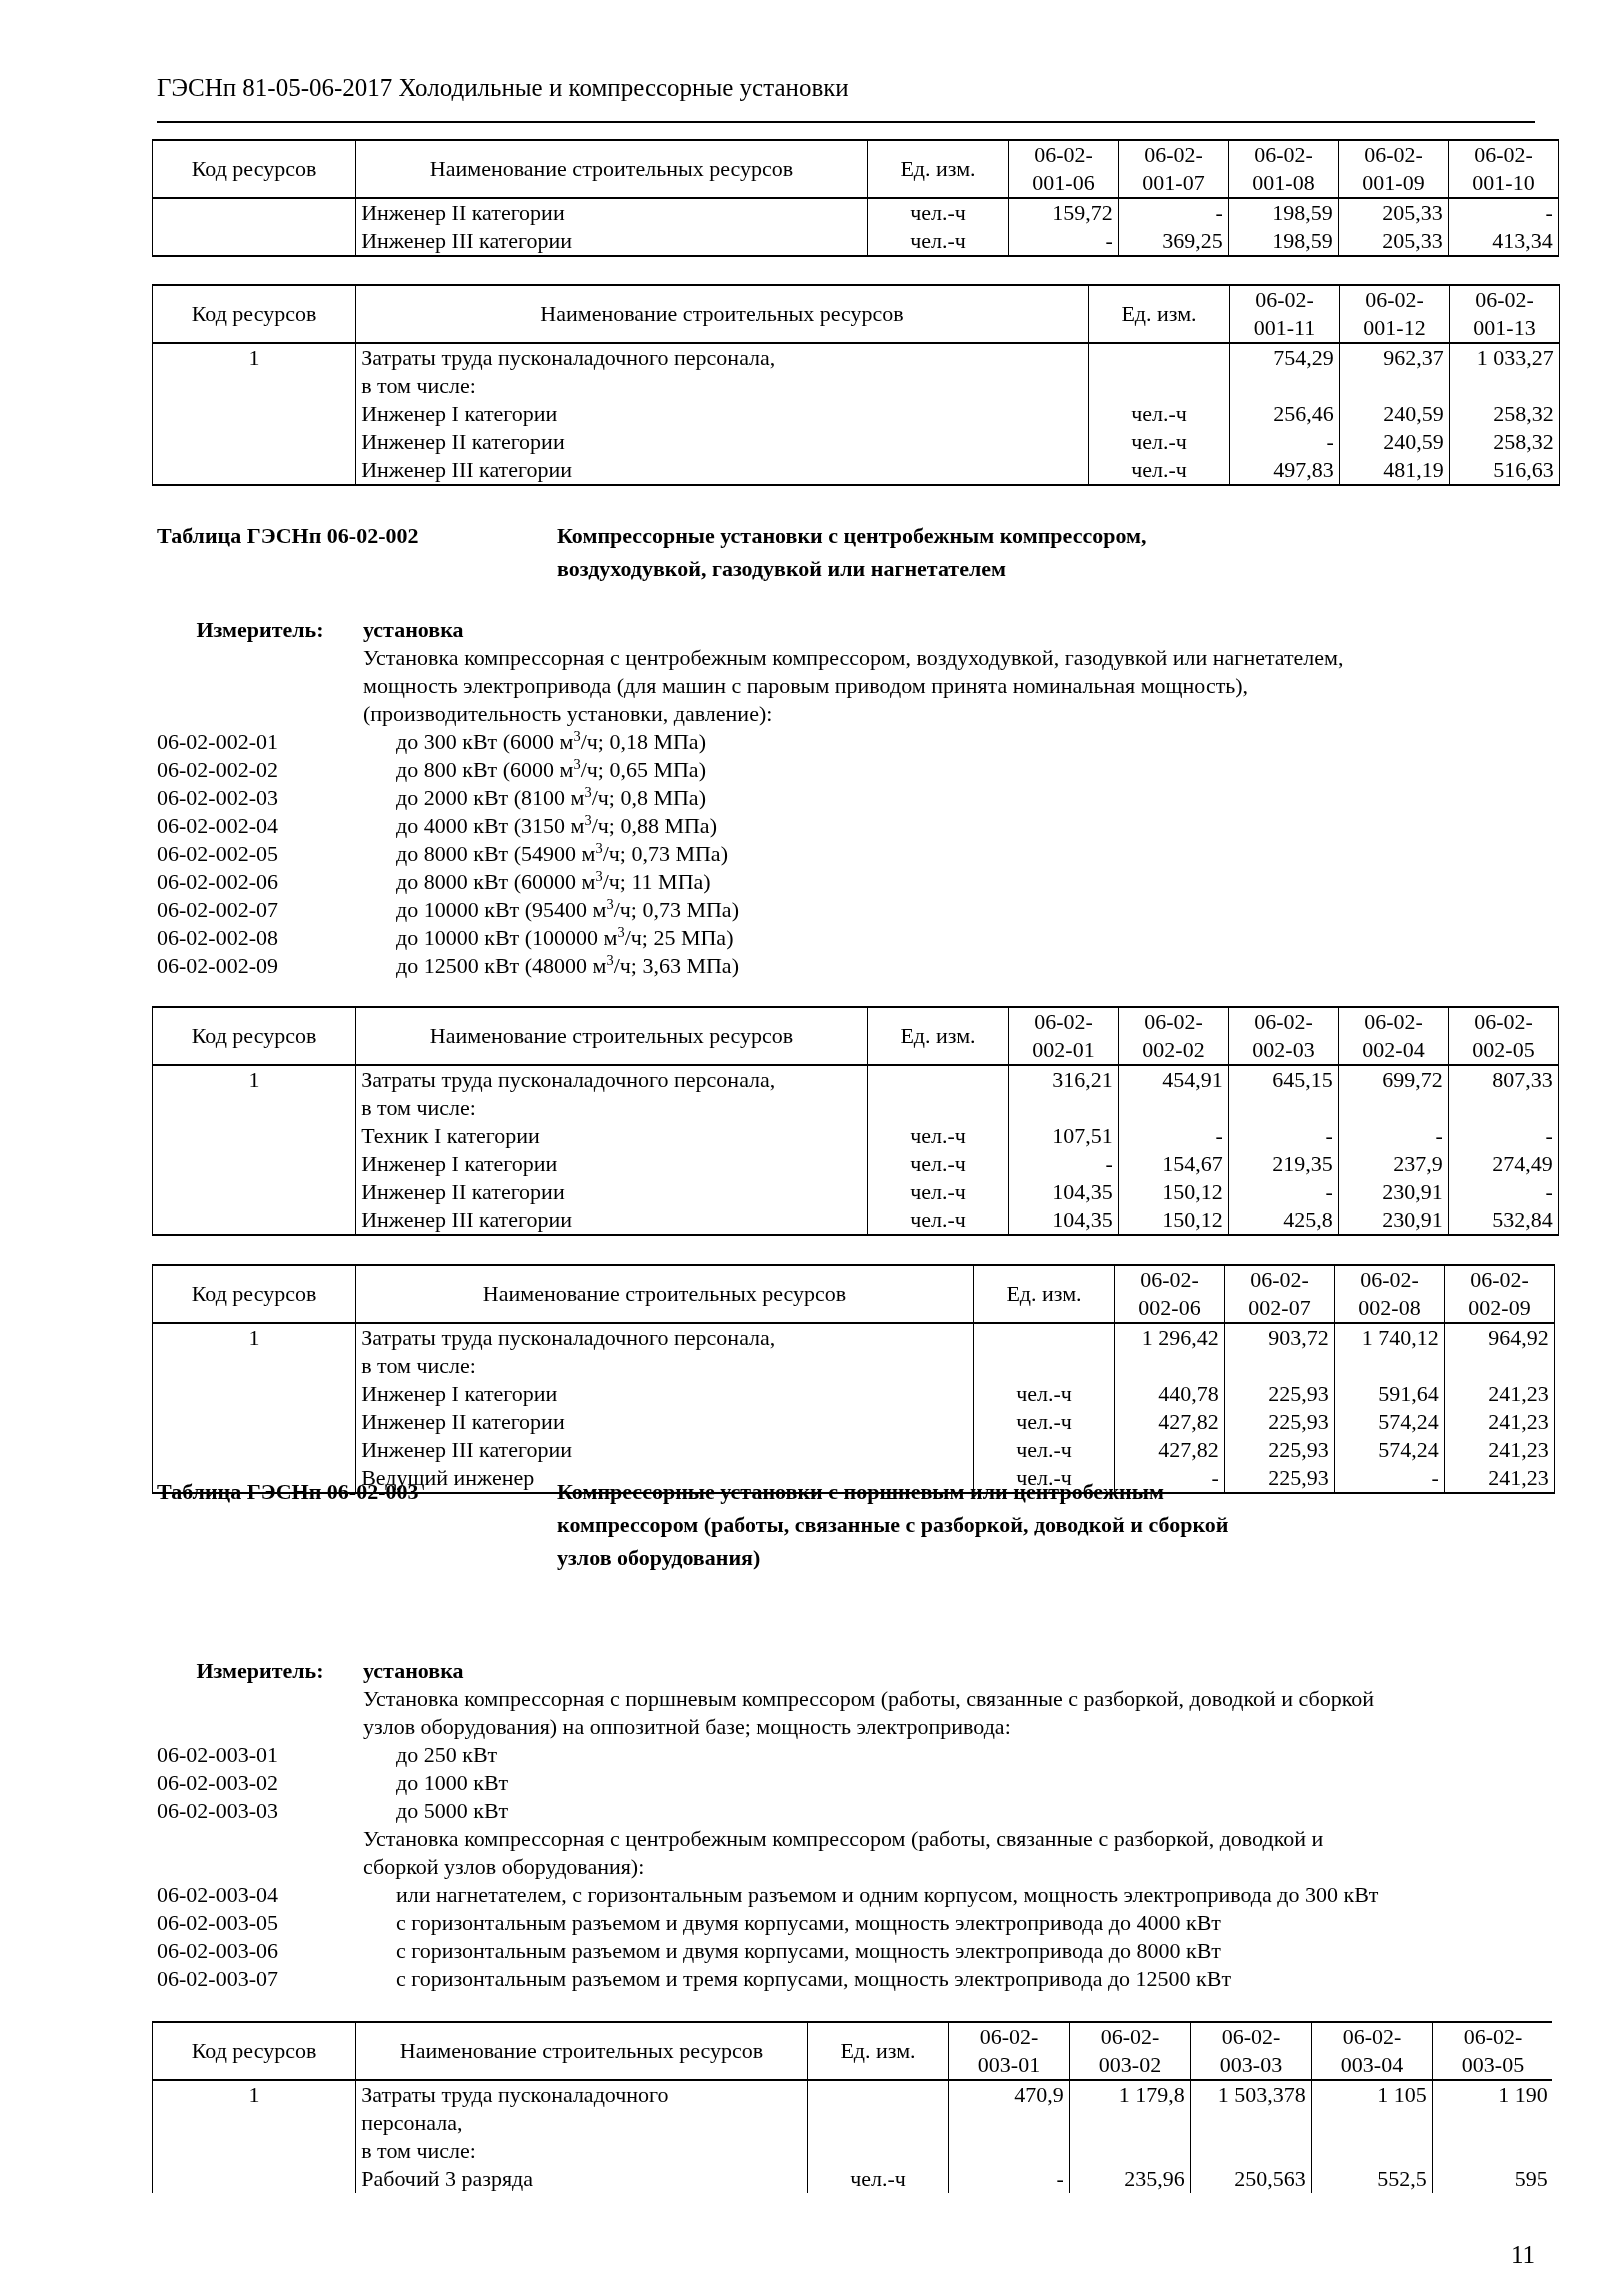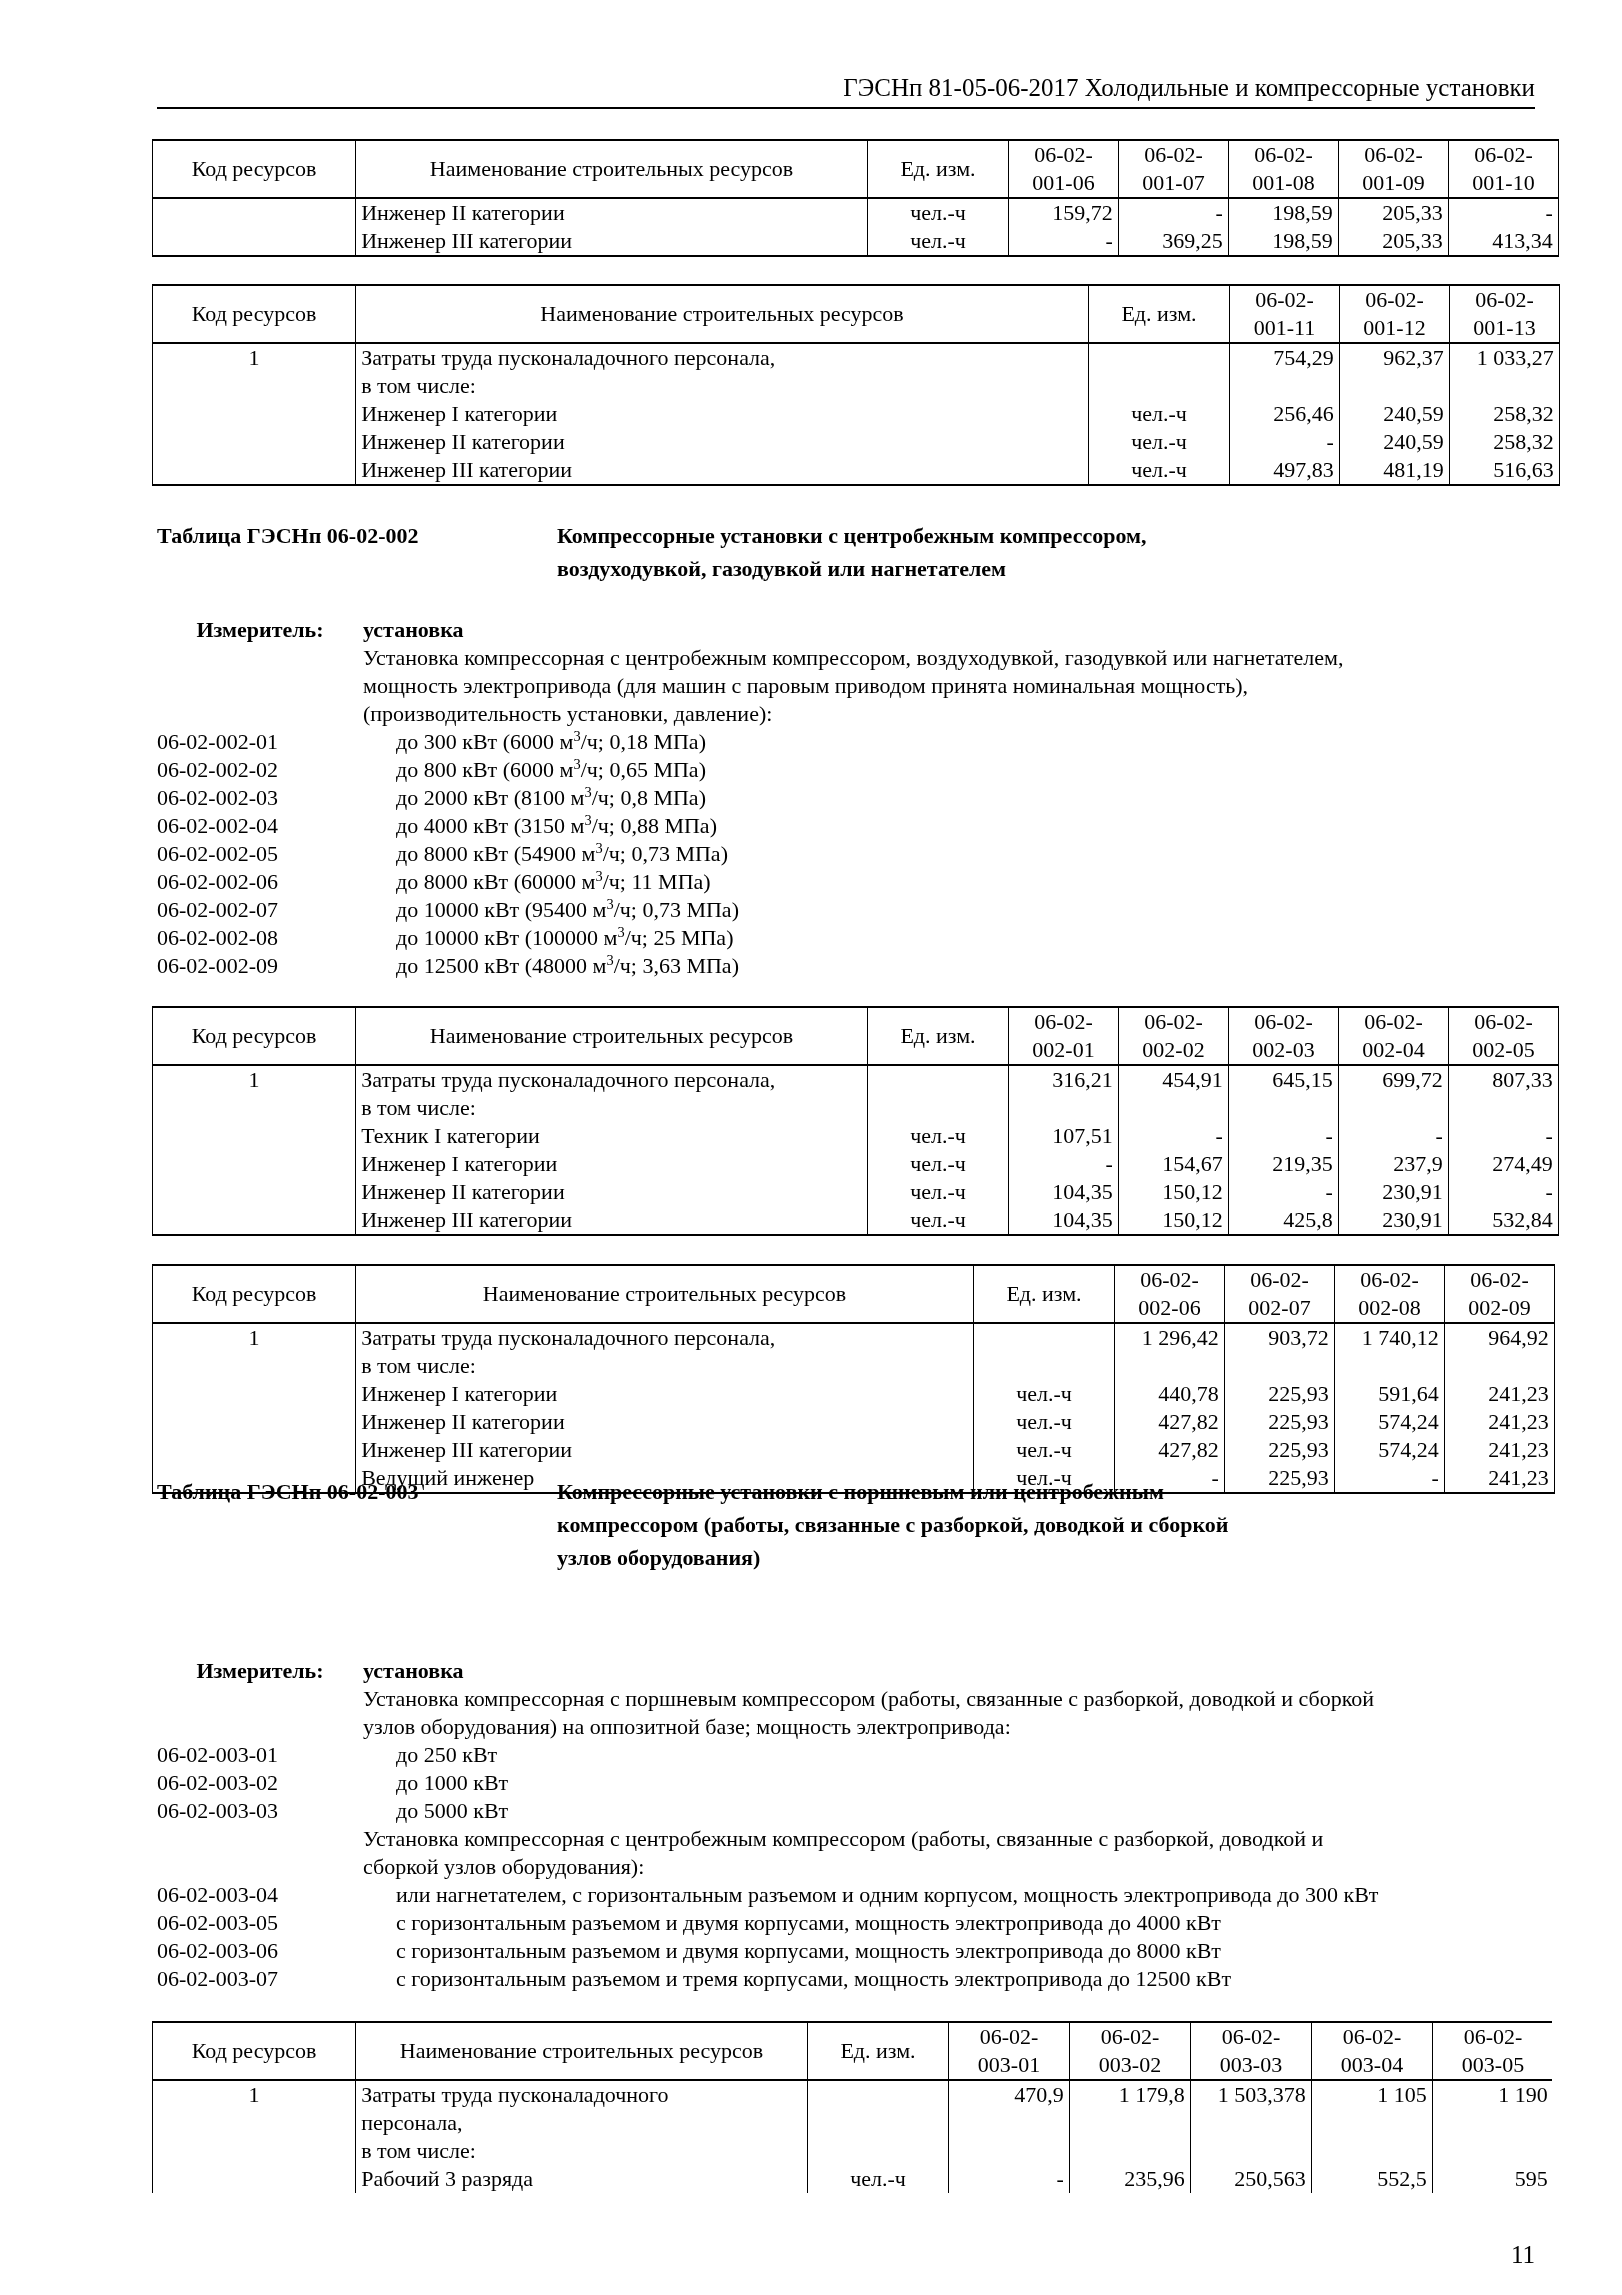--- a/index.html
+++ b/index.html
@@ -3,22 +3,22 @@
 <meta charset="utf-8">
 <style>
   html, body { margin: 0; padding: 0; background: #ffffff; }
   body {
     width: 1623px; height: 2295px; position: relative; overflow: hidden;
     font-family: "Liberation Serif", "DejaVu Serif", serif;
     color: #000; font-size: 22px; line-height: 28px;
   }
   .page-header {
     position: absolute; left: 157px; right: 88px; top: 73px;
-    text-align: right; font-size: 25px; line-height: 30px;
-    padding-bottom: 4px; border-bottom: 2px solid #000; font-family: Liberation Serif, serif;
+    font-size: 25px; line-height: 30px;
+    padding-bottom: 18px; border-bottom: 2px solid #000; font-family: Liberation Serif, serif;
   }
   .block { position: absolute; left: 152px; width: 1400px; }
   table.res {
     border-collapse: collapse; width: 100%; table-layout: fixed;
     border-top: 2.6px solid #000; border-bottom: 2.6px solid #000;
   }
   table.res th, table.res td {
     border-left: 1.3px solid #000; border-right: 1.3px solid #000;
     padding: 0 5.2px; vertical-align: top; font-weight: normal;
   }

